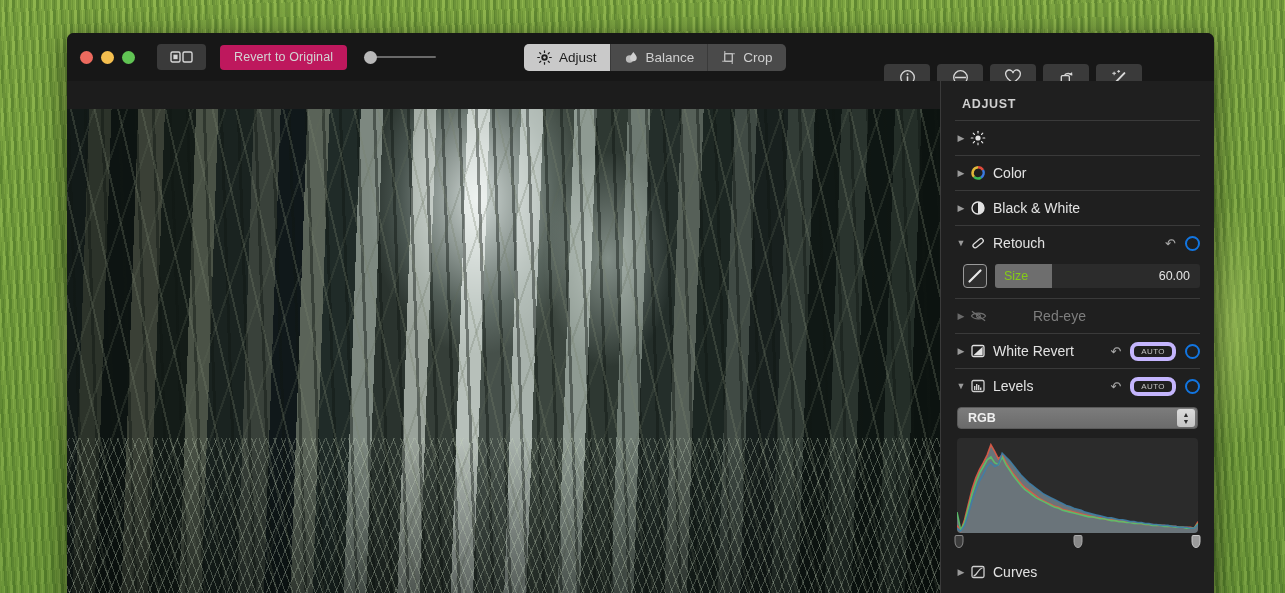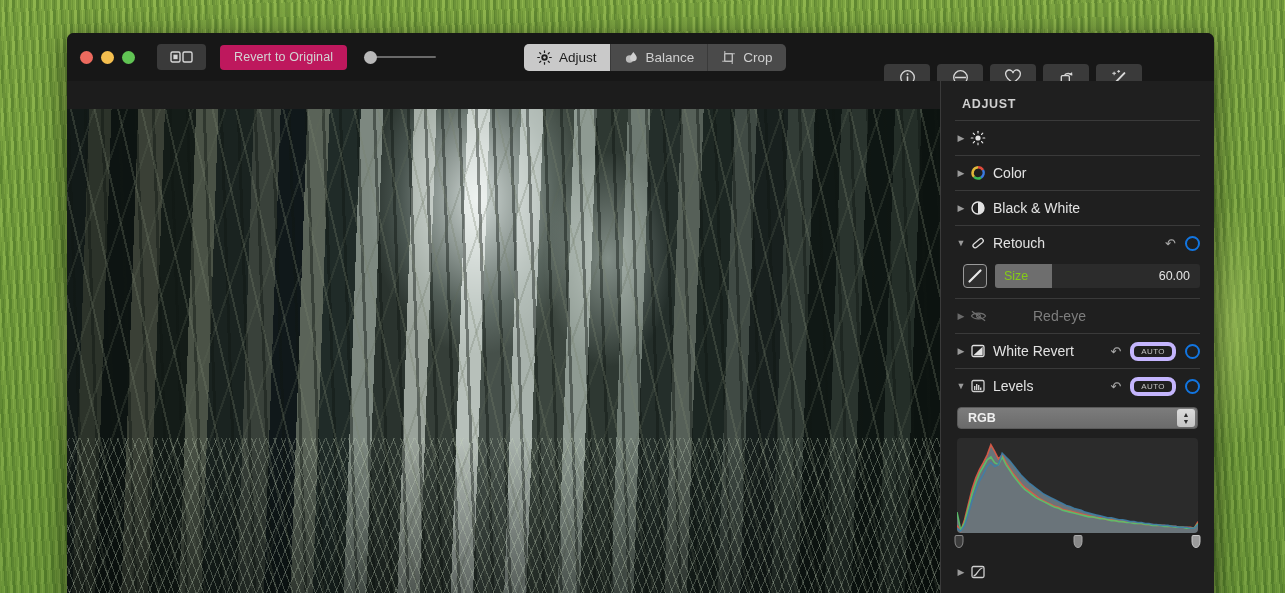--- a/index.html
+++ b/index.html
@@ -510,18 +510,19 @@
         </div>
 
         <div class="row" style="margin-top:2px">
           <span class="tri">▶</span>
           <span class="row-icon">
             <svg width="16" height="16" viewBox="0 0 16 16">
               <rect x="2" y="2.5" width="12" height="11" rx="1.5" fill="none" stroke="#d0d0d0" stroke-width="1.3"></rect>
               <path d="M3.4 12 C7 12 8 4.5 12.6 4" fill="none" stroke="#d0d0d0" stroke-width="1.2"></path>
             </svg>
           </span>
+          <span class="row-label">Curves</span>
         </div>
 
       </div>
     </div>
   </div>
 </div>
 
 </body></html>

